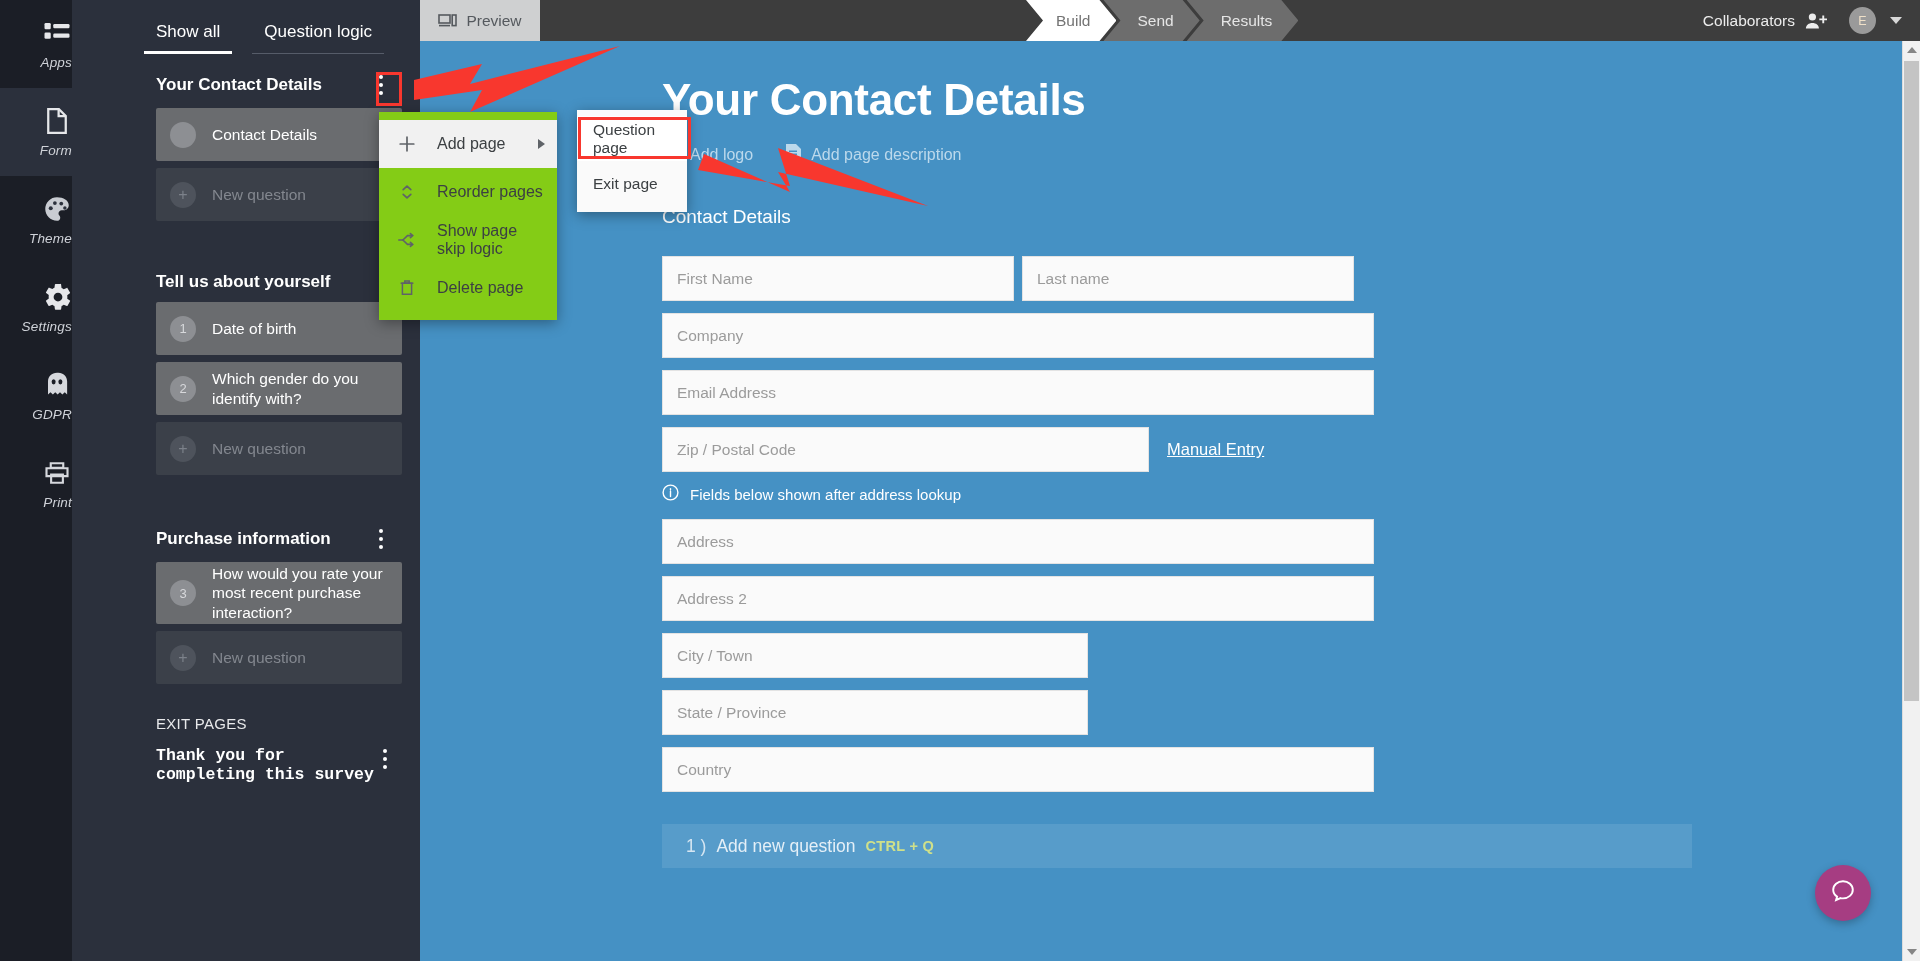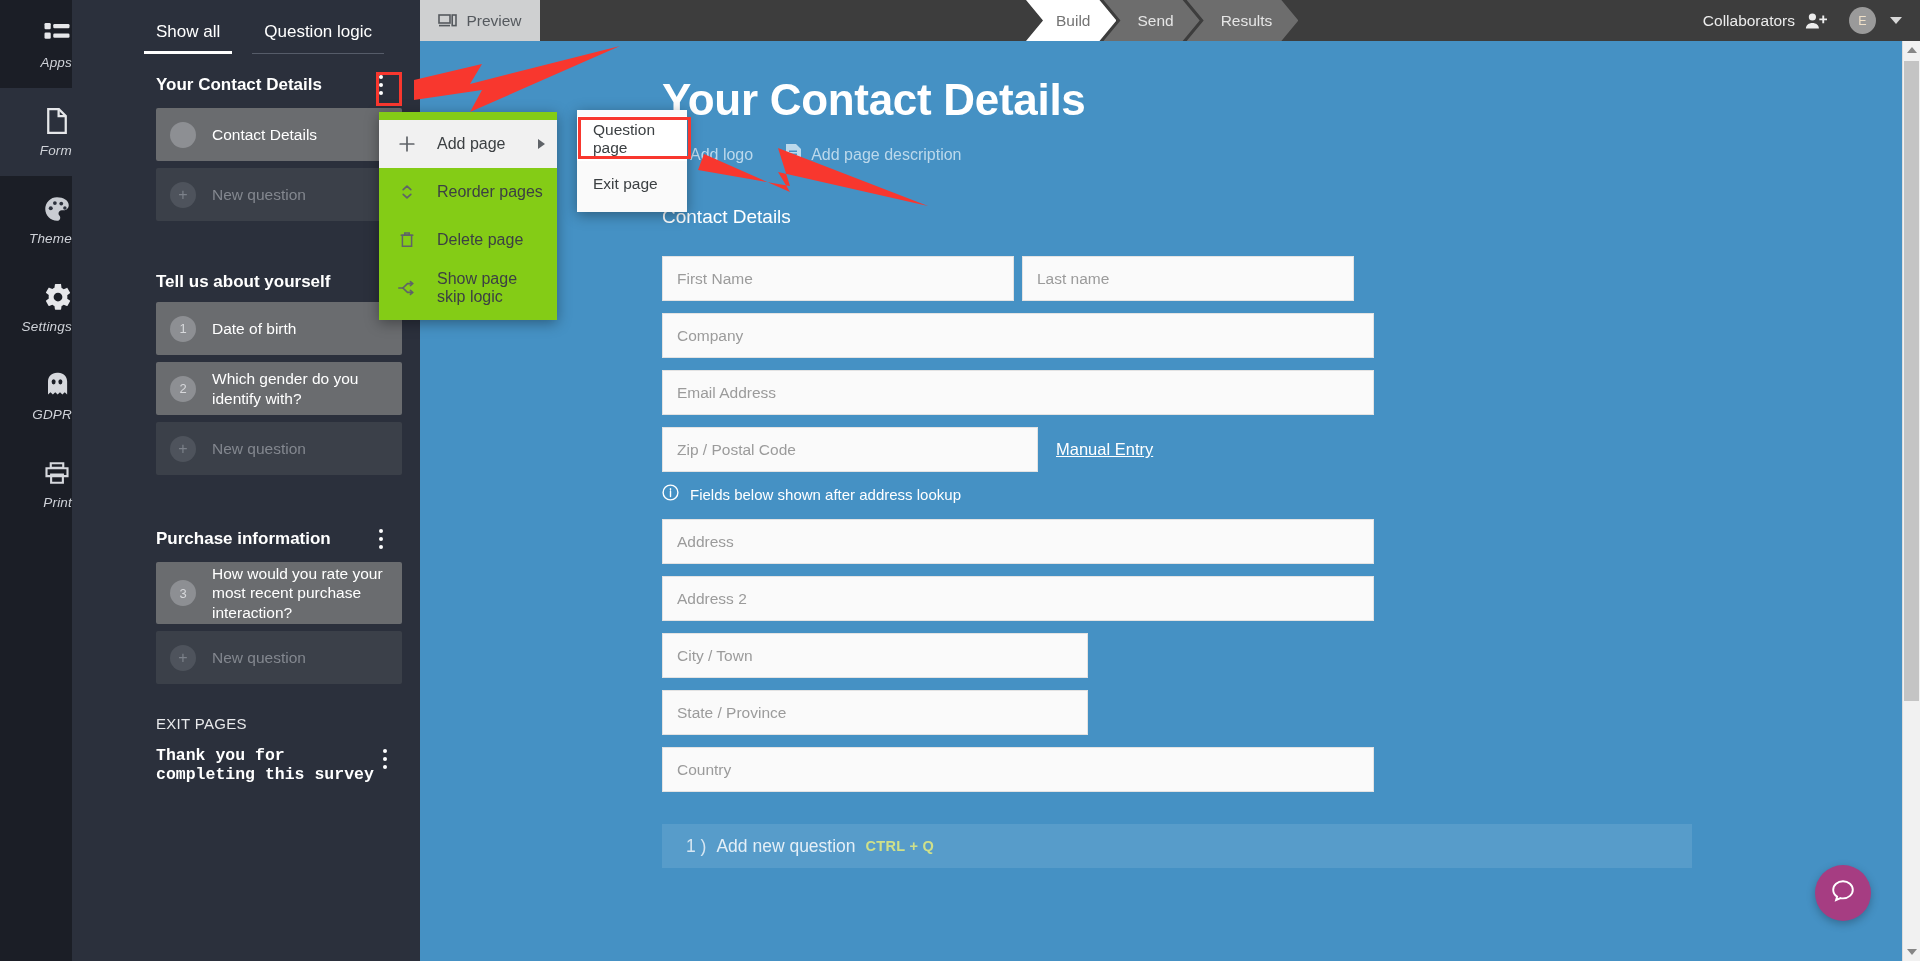--- a/index.html
+++ b/index.html
@@ -148,21 +148,21 @@
   .fields { margin-top: 28px; }
   .frow { display: flex; gap: 0; margin-bottom: 12px; }
   .fld {
     height: 45px; background: #fafafa; border: 1px solid #e3e3e3;
     display: flex; align-items: center; padding: 0 14px;
     font-size: 15.5px; color: #9b9b9b; cursor: text;
   }
   .fld.w-half { width: 352px; }
   .fld.w-half2 { width: 332px; margin-left: 8px; }
   .fld.w-full { width: 712px; }
-  .fld.w-zip { width: 376px; }
+  .fld.w-zip { width: 487px; }
   .fld.w-city { width: 426px; }
   .manual {
     font-size: 16.5px; color: #fff; text-decoration: underline;
     margin-left: 18px; align-self: center; cursor: pointer; font-weight: 500;
   }
   .phone-pre { display: flex; align-items: center; gap: 8px; margin-right: 26px; }
   .flag {
     width: 20px; height: 14px; flex: 0 0 20px; position: relative;
     background: #00247d; border-radius: 1px; overflow: hidden; display: block;
   }
@@ -593,39 +593,39 @@
       <span class="mi">
         <svg width="20" height="20" viewBox="0 0 20 20" fill="none" stroke="#5f6368" stroke-width="1.7" stroke-linecap="round" stroke-linejoin="round">
           <path d="M6.2 7.7 10 4.2l3.8 3.5"></path>
           <path d="M6.2 12.3 10 15.8l3.8-3.5"></path>
         </svg>
       </span>
       <span class="mt">Reorder pages</span>
     </div>
     <div class="mitem">
       <span class="mi">
-        <svg width="20" height="20" viewBox="0 0 20 20" fill="none" stroke="#5f6368" stroke-width="1.5">
-          <path d="M3.6 5.2h12.8"></path>
-          <path d="M5.4 5.2h9.2v11H5.4z"></path>
-          <path d="M7.8 3.1h4.4v2.1H7.8z"></path>
-        </svg>
-      </span>
-      <span class="mt">Delete page</span>
-    </div>
-    <div class="mitem">
-      <span class="mi">
         <svg width="20" height="20" viewBox="0 0 20 20" fill="none" stroke="#5f6368" stroke-width="1.6" stroke-linecap="round">
           <path d="M1.8 10h4.1l4.6-4.4h4.6"></path>
           <path d="M5.9 10l4.6 4.4h4.6"></path>
           <path d="M13.4 3.6l2.3 2-2.3 2"></path>
           <path d="M13.4 12.4l2.3 2-2.3 2"></path>
         </svg>
       </span>
       <span class="mt">Show page skip logic</span>
     </div>
+    <div class="mitem">
+      <span class="mi">
+        <svg width="20" height="20" viewBox="0 0 20 20" fill="none" stroke="#5f6368" stroke-width="1.5">
+          <path d="M3.6 5.2h12.8"></path>
+          <path d="M5.4 5.2h9.2v11H5.4z"></path>
+          <path d="M7.8 3.1h4.4v2.1H7.8z"></path>
+        </svg>
+      </span>
+      <span class="mt">Delete page</span>
+    </div>
   </div>
 
   <div class="submenu">
     <div class="subitem white">
       <span>Question page</span>
     </div>
     <div class="subitem">
       <span>Exit page</span>
     </div>
   </div>

